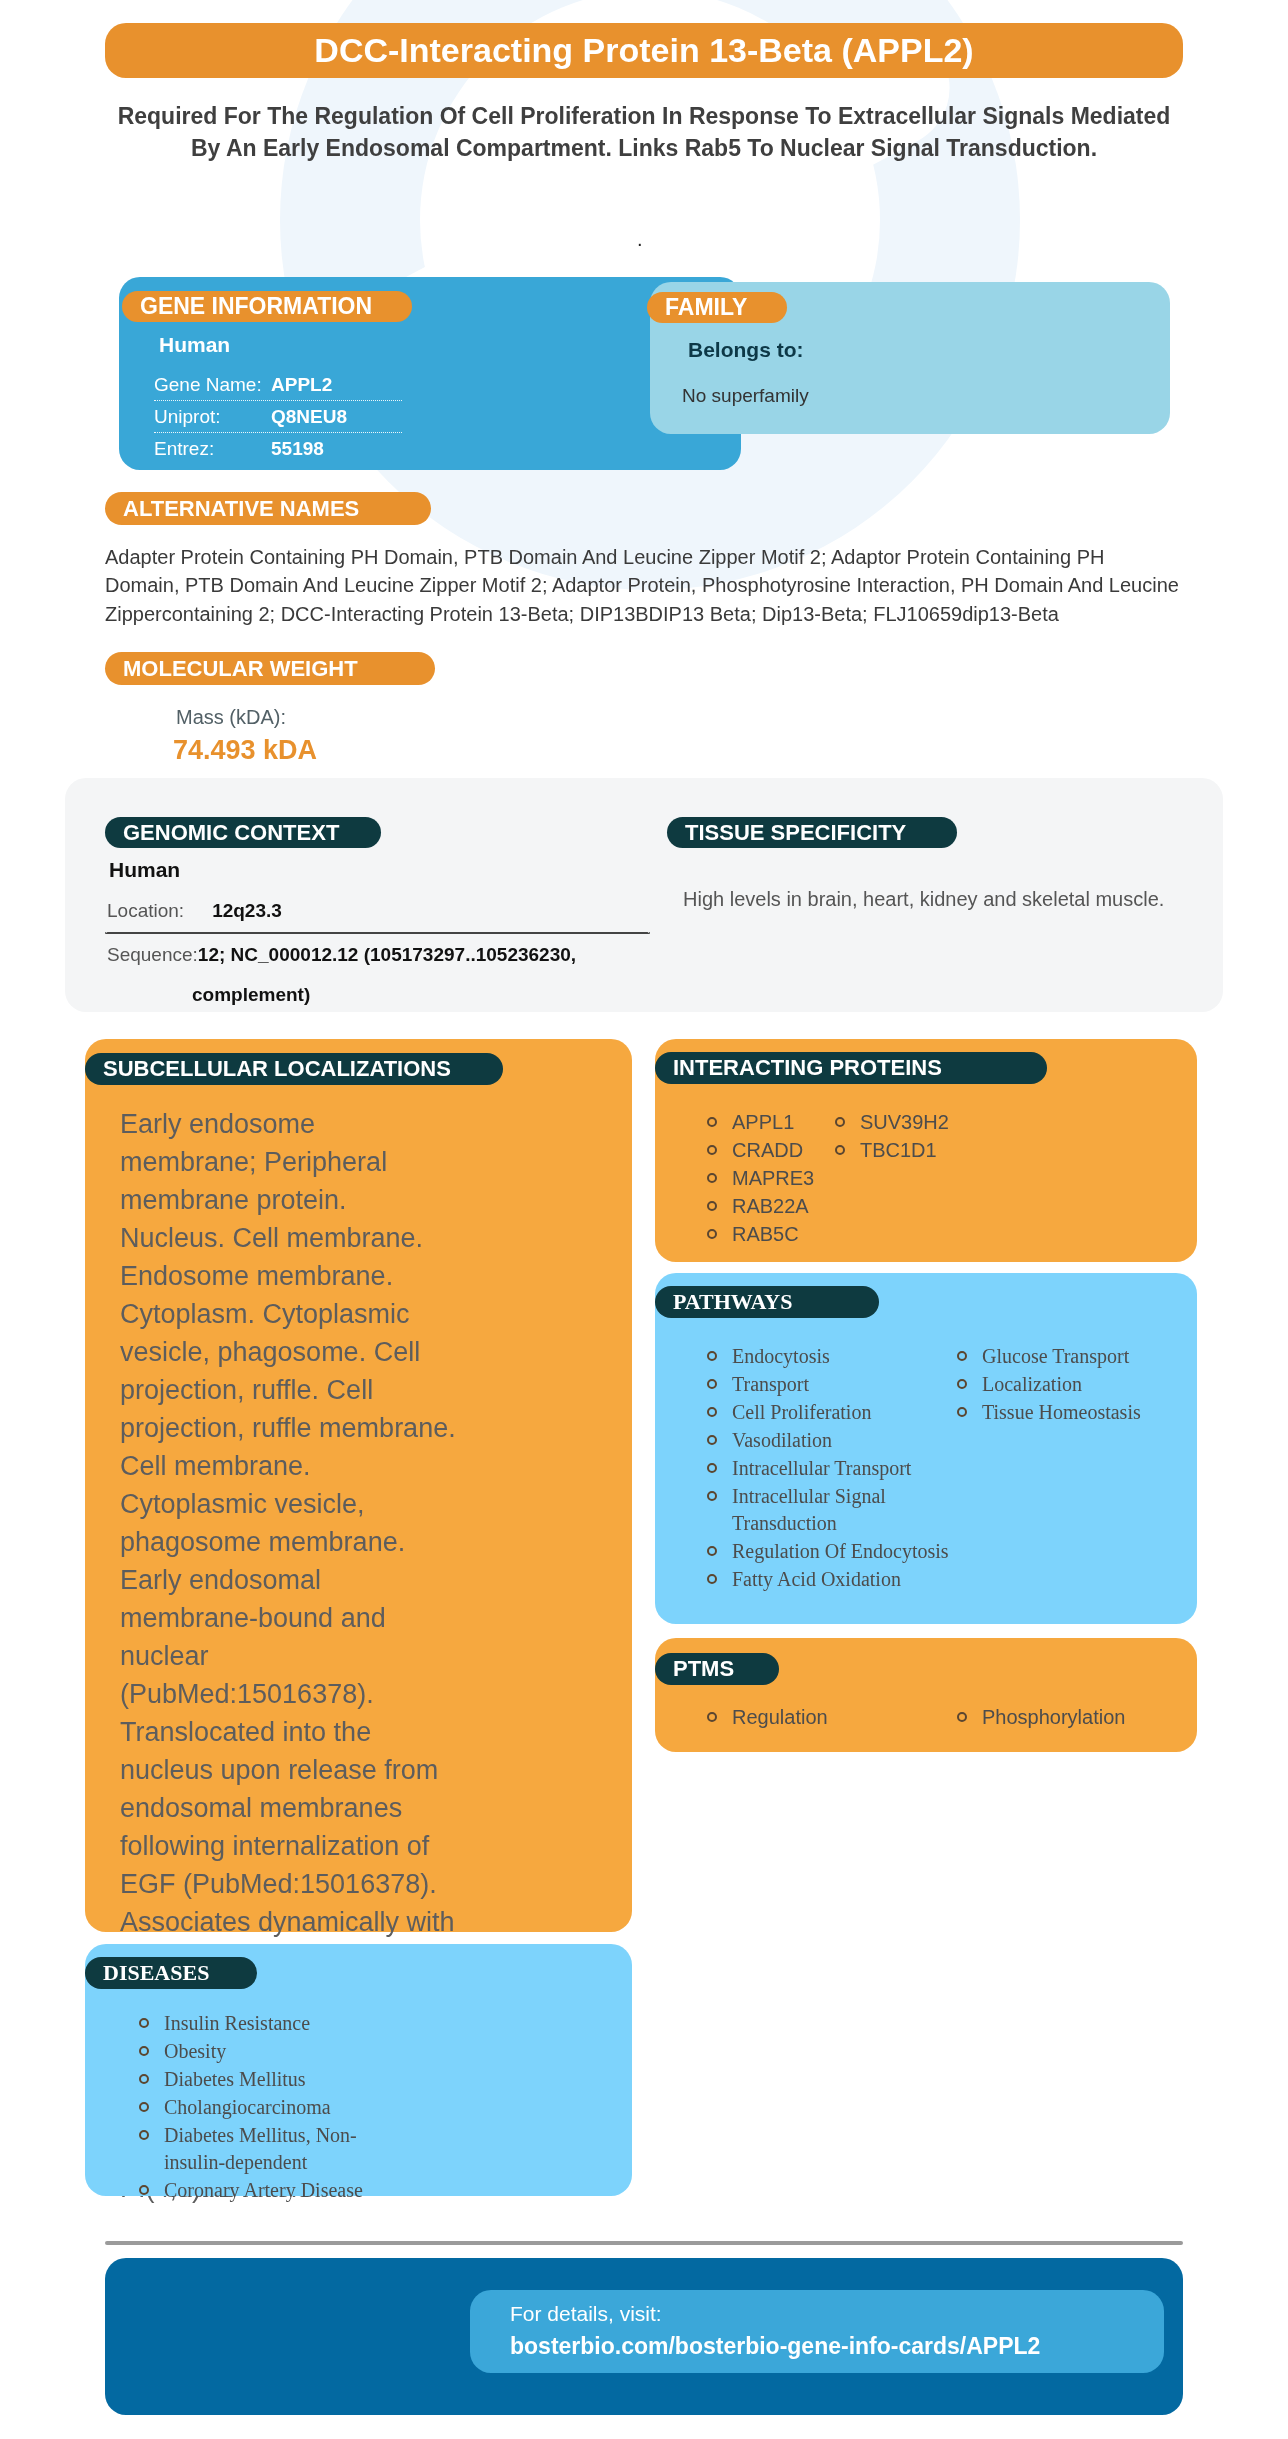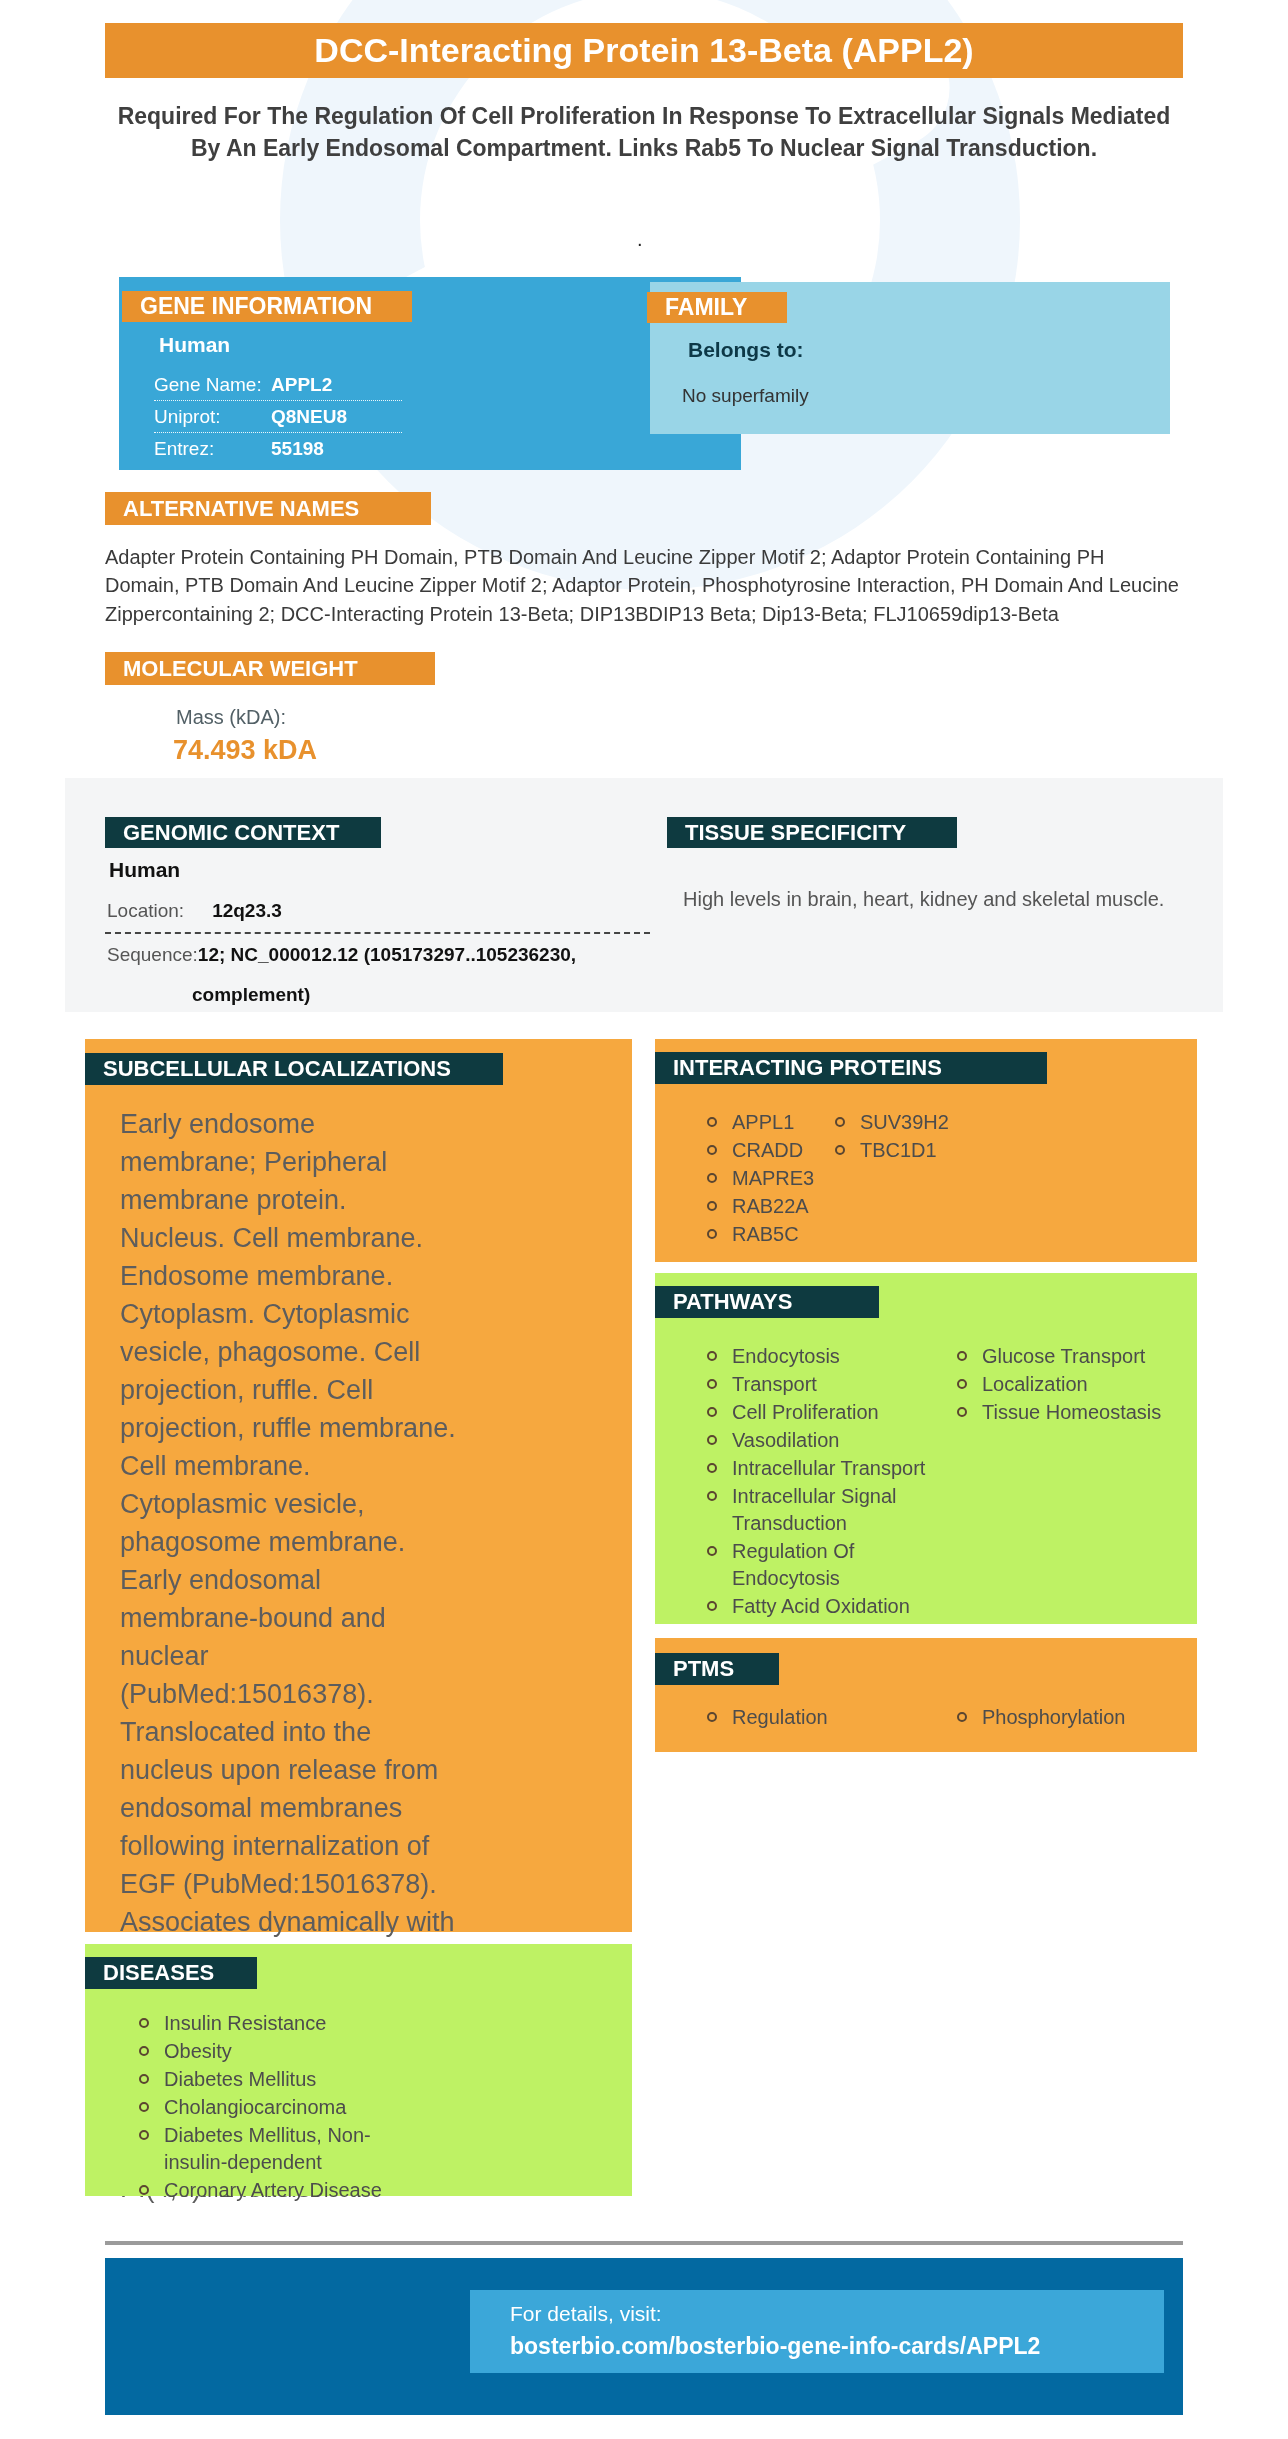--- a/index.html
+++ b/index.html
@@ -6,21 +6,21 @@
   body{font-family:"Liberation Sans","DejaVu Sans",sans-serif;}
   #canvas{position:relative;width:1288px;height:2439px;background:#ffffff;overflow:hidden;}
 
   
   .watermark{position:absolute;top:-150px;left:280px;width:740px;height:740px;border-radius:50%;
     background:#eff6fc;z-index:0;}
   .watermark::after{content:"";position:absolute;inset:140px;background:#ffffff;border-radius:50%;}
   .watermark-swoosh{position:absolute;top:300px;left:60px;width:640px;height:120px;background:#ffffff;
     transform:rotate(-28deg);border-radius:60px;}
 
-  .abs{position:absolute;}
+  .abs{position:absolute;border-radius:21px;}
   .z{z-index:2;}
 
   
   .header-banner{left:105px;top:23px;width:1078px;height:55px;background:#E8912D;}
   .header-title{width:100%;line-height:55px;text-align:center;color:#ffffff;font-size:34px;font-weight:bold;}
 
   .subtitle{left:114px;top:101px;width:1060px;text-align:center;color:#3f3f3f;font-size:23px;
     font-weight:bold;line-height:1.38;}
   .stray-dot{left:637px;top:228px;color:#222;font-size:20px;}
 
@@ -62,21 +62,21 @@
   .gc-location b{color:#111111;margin-left:28px;}
   .gc-dashes{left:40px;top:154px;width:545px;border-top:2px dashed #444444;}
   .gc-sequence{left:42px;top:166px;font-size:19px;color:#555555;}
   .gc-sequence b{color:#111111;}
   .gc-sequence2{left:127px;top:206px;font-size:19px;font-weight:bold;color:#111111;}
   .ts-chip{left:602px;top:39px;width:290px;height:31px;font-size:22px;}
   .ts-text{left:618px;top:110px;font-size:20px;color:#555555;}
 
   
   .box-light{background:#F6A83F;}
-  .box-dark{background:#bef264;}
+  .box-dark{background:#7dd3fc;font-family:Liberation Serif, serif;}
   .subcell-box{left:85px;top:1039px;width:547px;height:893px;}
   .subcell-chip{left:0;top:14px;width:418px;height:32px;font-size:22px;}
   .subcell-text{left:35px;top:66px;width:336px;color:#5d5d5d;font-size:27px;line-height:38px;}
 
   .ip-box{left:655px;top:1039px;width:542px;height:223px;}
   .ip-chip{left:0;top:13px;width:392px;height:32px;font-size:22px;}
 
   .pathways-box{left:655px;top:1273px;width:542px;height:351px;}
   .pathways-chip{left:0;top:13px;width:224px;height:32px;font-size:22px;}
 

